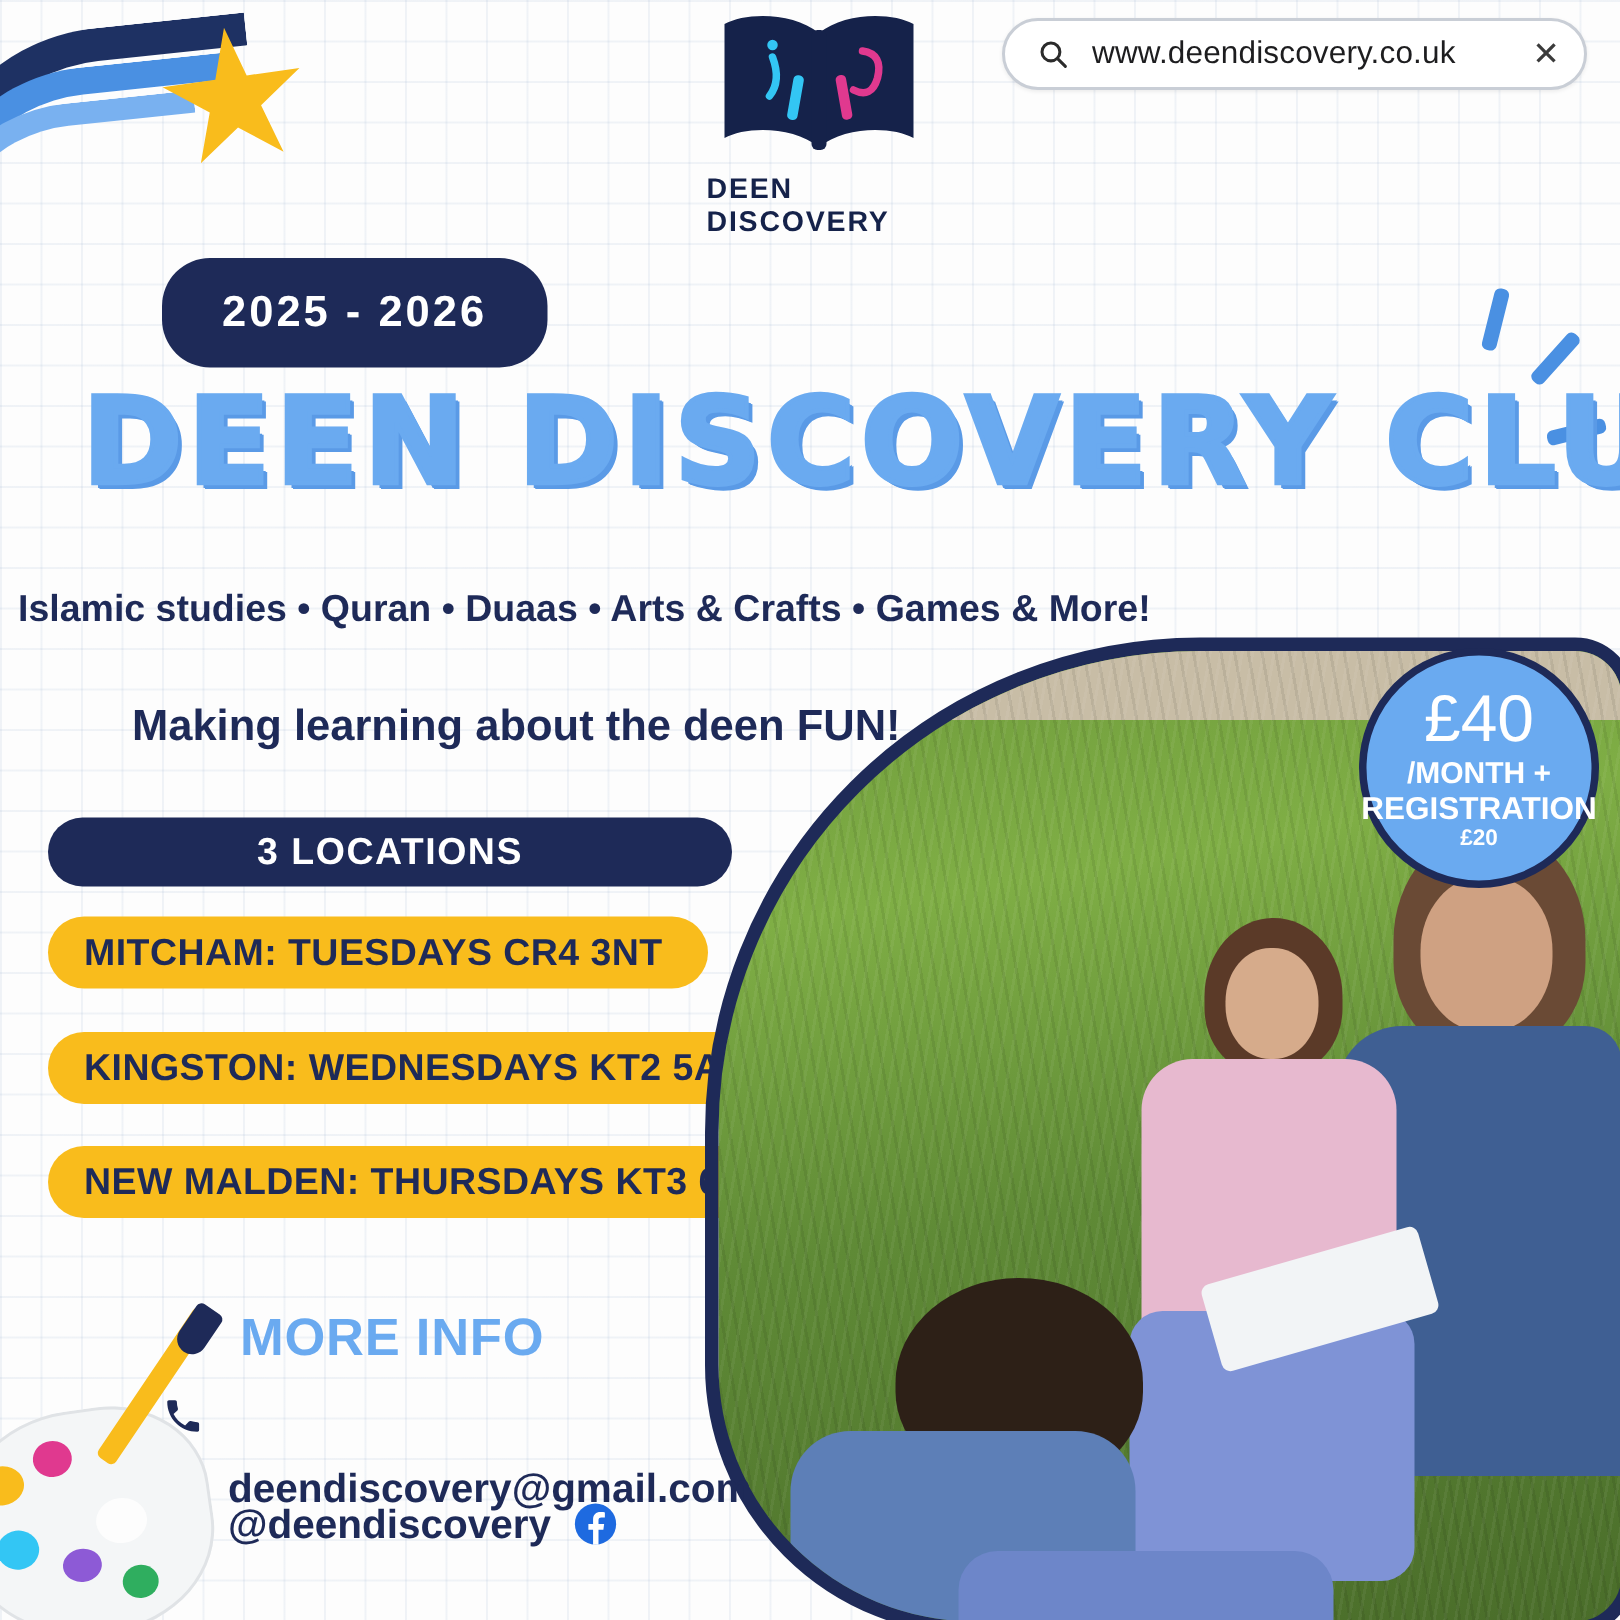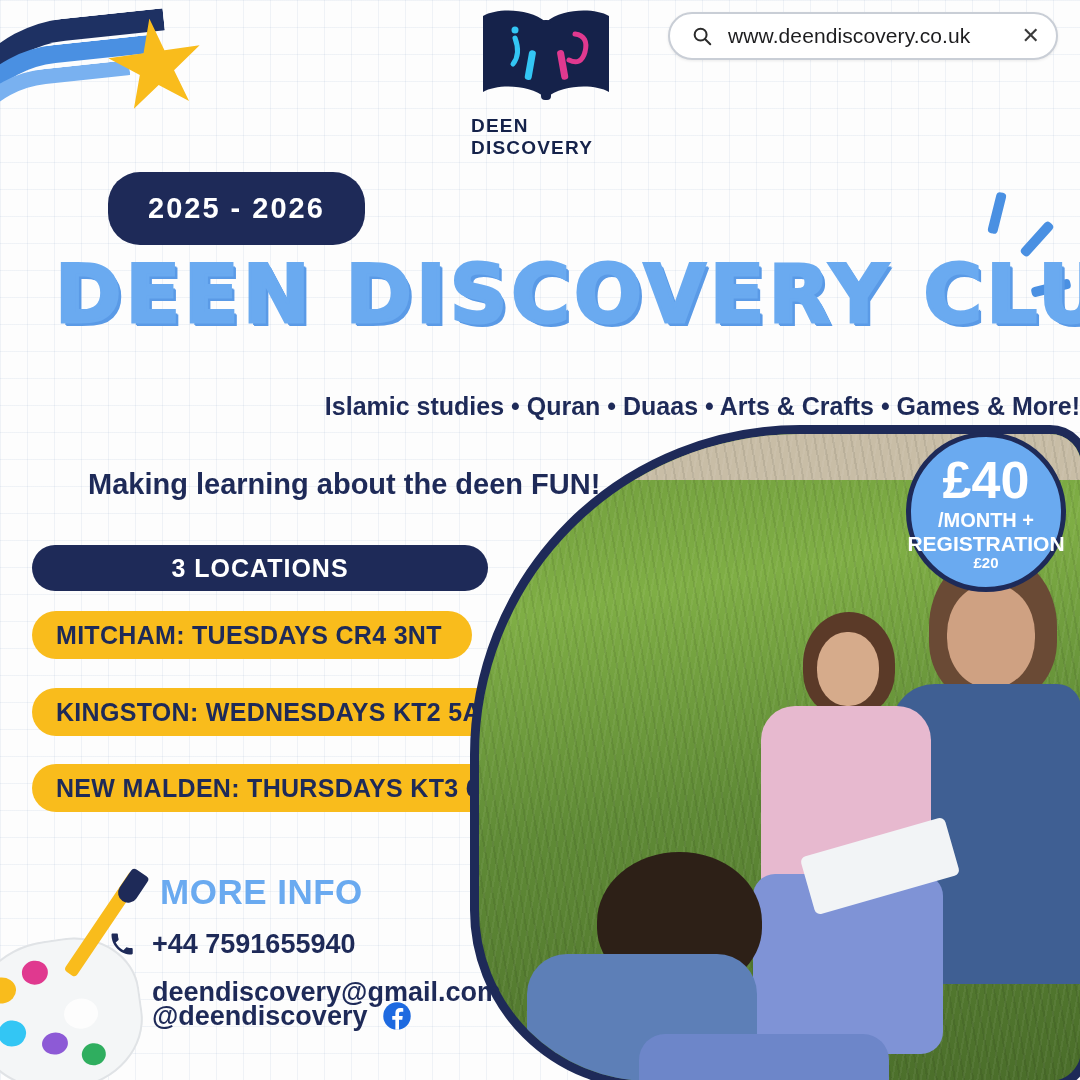--- a/index.html
+++ b/index.html
@@ -97,22 +97,22 @@
     letter-spacing:4px;
     -webkit-text-stroke:3px #6aaaf0;
     text-shadow:
        4px 4px 0 #5a9ae6, 3px 3px 0 #5a9ae6;
     font-family:"DejaVu Sans", sans-serif;
     white-space:nowrap;
   }
 
   
   .subtitle {
-    position:absolute; left:0; top:392px; width:1080px; text-align:right;
-    font-size:25px; font-weight:bold; color:#1e2a58;
+    position:absolute; left:0; top:392px; width:1080px; text-align:left;
+    font-size:25px; font-weight:bold; color:#1e2a58;padding-left:12px;
   }
   .tagline {
     position:absolute; left:88px; top:468px;
     font-size:29px; font-weight:bold; color:#1e2a58;
   }
 
   
   .loc-header {
     position:absolute; left:32px; top:545px;
     width:456px; height:46px;
@@ -201,21 +201,21 @@
 
   
   .price-badge {
     position:absolute; right:14px; top:432px;
     width:160px; height:160px; border-radius:50%;
     background:#6aaaf0; border:5px solid #1e2a58;
     color:#ffffff; text-align:center;
     display:flex; flex-direction:column; align-items:center; justify-content:center;
     line-height:1.05;
   }
-  .price-badge .amount { font-size:52px; font-weight:bold; }
+  .price-badge .amount { font-size:44px; font-weight:normal; }
   .price-badge .per { font-size:20px; font-weight:bold; margin-top:3px; }
   .price-badge .reg { font-size:21px; font-weight:bold; margin-top:2px; }
   .price-badge .reg2 { font-size:15px; font-weight:bold; }
 
   
   .more-info {
     position:absolute; left:160px; top:872px;
     font-size:35px; font-weight:bold; color:#6aaaf0;
     letter-spacing:0.5px;
   }
@@ -325,21 +325,20 @@
   </div>
 
   <div class="more-info">MORE INFO</div>
 
   <div class="contact-row c-phone">
     <span class="ico">
       <svg width="28" height="28" viewBox="0 0 24 24" fill="#1e2a58">
         <path d="M6.6 10.8c1.4 2.8 3.8 5.1 6.6 6.6l2.2-2.2c.3-.3.7-.4 1.1-.3 1.2.4 2.4.6 3.7.6.6 0 1 .4 1 1V20c0 .6-.4 1-1 1C10.6 21 3 13.4 3 4c0-.6.4-1 1-1h3.5c.6 0 1 .4 1 1 0 1.3.2 2.5.6 3.7.1.4 0 .8-.3 1.1z"></path>
       </svg>
     </span>
-    <span>+44 7591655940</span>
   </div>
 
   <div class="contact-row c-mail">
     <span class="ico">
       <svg width="30" height="24" viewBox="0 0 30 24" fill="#1e2a58">
         <rect x="0" y="1" width="30" height="22" rx="2"></rect>
         <path d="M1 3 L15 14 L29 3" stroke="#ffffff" stroke-width="2" fill="none"></path>
       </svg>
     </span>
     <span>deendiscovery@gmail.com</span>

